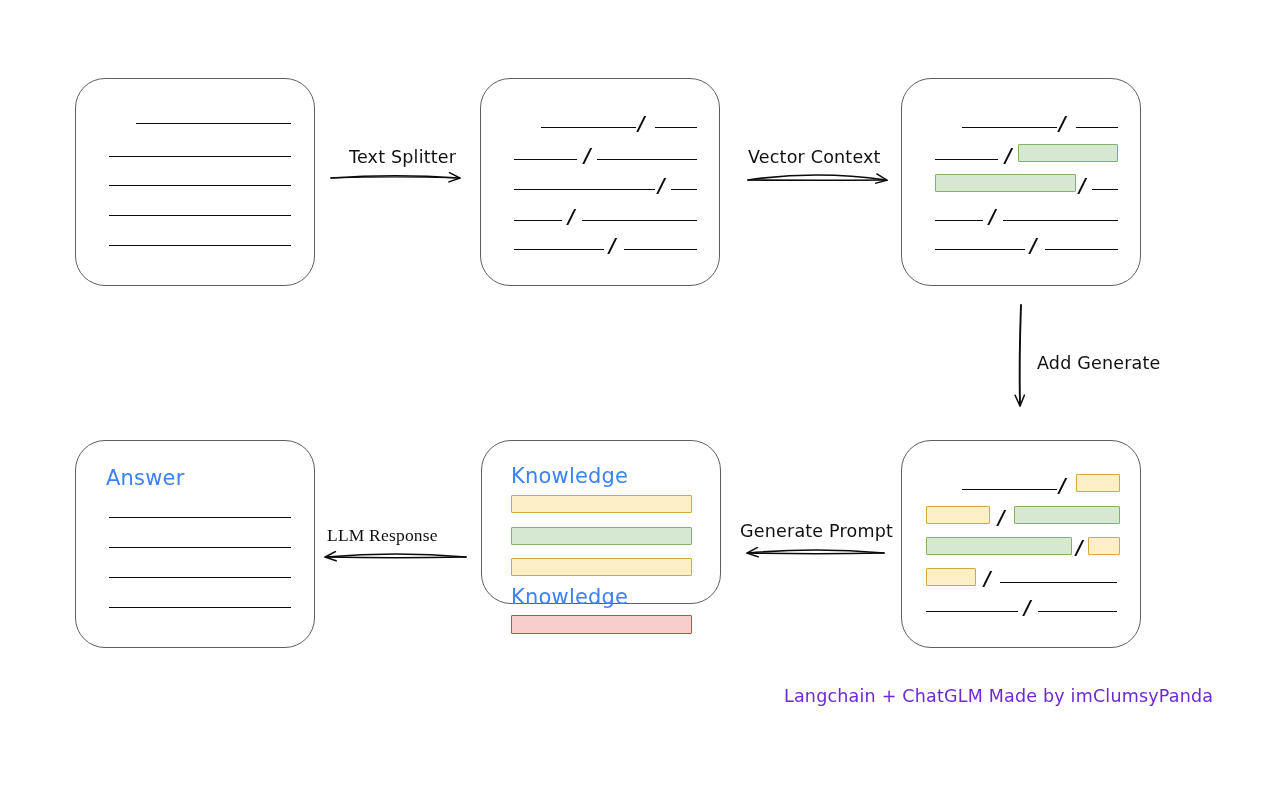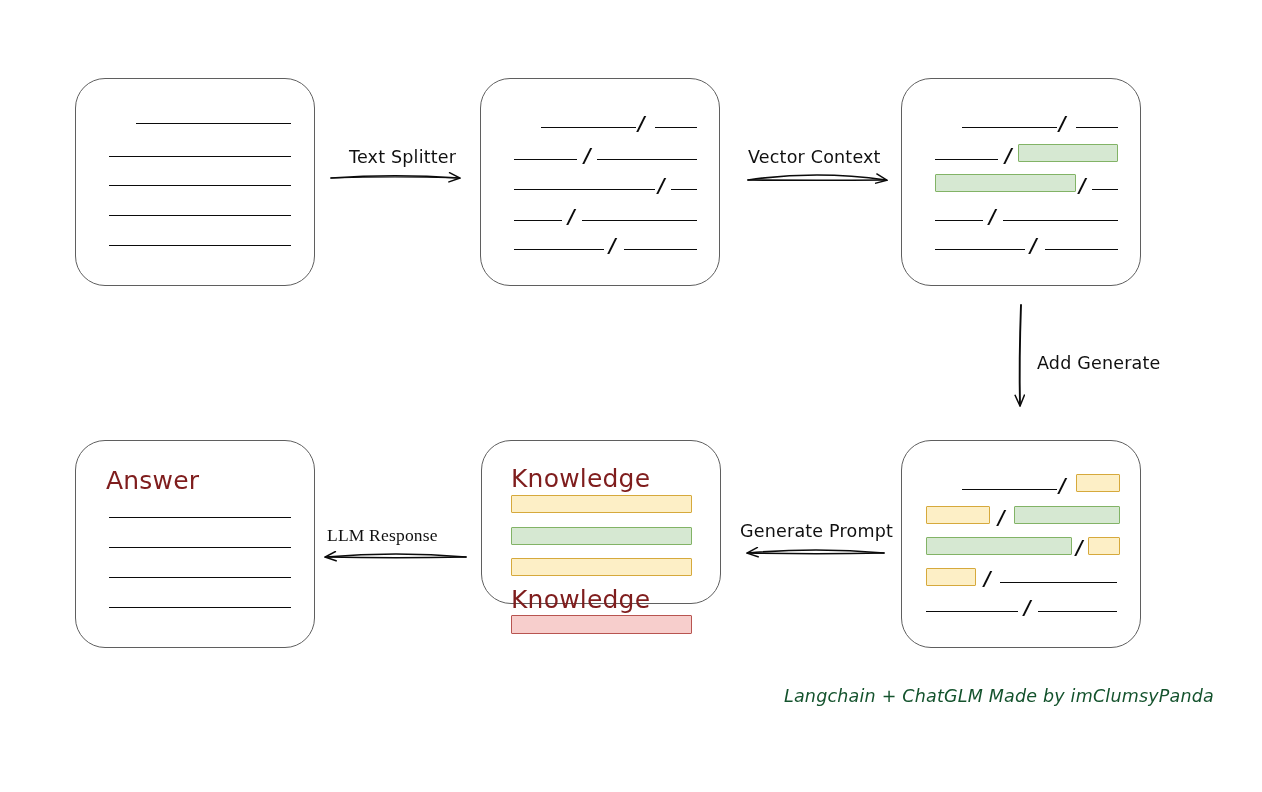--- a/index.html
+++ b/index.html
@@ -55,23 +55,23 @@
     position: absolute;
     box-sizing: border-box;
     border-width: 1.4px;
     border-style: solid;
     border-radius: 1px;
   }
 
   
   .card-heading {
     position: absolute;
-    font-size: 25px;
+    font-size: 21px;
     letter-spacing: 0.2px;
-    color: #7f1d1d;
+    color: #3b82f6;
     white-space: nowrap;
     text-align: right;
   }
 
   
   .edge-label {
     position: absolute;
     font-size: 17.5px;
     letter-spacing: 0.2px;
     color: #101010;
@@ -85,23 +85,22 @@
     width: 1262px;
     height: 792px;
     pointer-events: none;
   }
 
   
   .footer-credit {
     position: absolute;
     font-size: 17.5px;
     letter-spacing: 0.2px;
-    color: #14532d;
+    color: #6d28d9;
     white-space: nowrap;
-    font-style: italic;
   }
 </style>
 <style>
     .chip-green  { background:#d6e8d2;  border-color:#82b366; }
     .chip-yellow { background:#fdefc6; border-color:#d6a93c; }
     .chip-red    { background:#f7cecc;    border-color:#b85450; }
     .card        { border-color:#5f5f5f; }
     .rule        { border-top-color:#0b0b0b; }
     body         { background:#ffffff; }
   </style></head>

